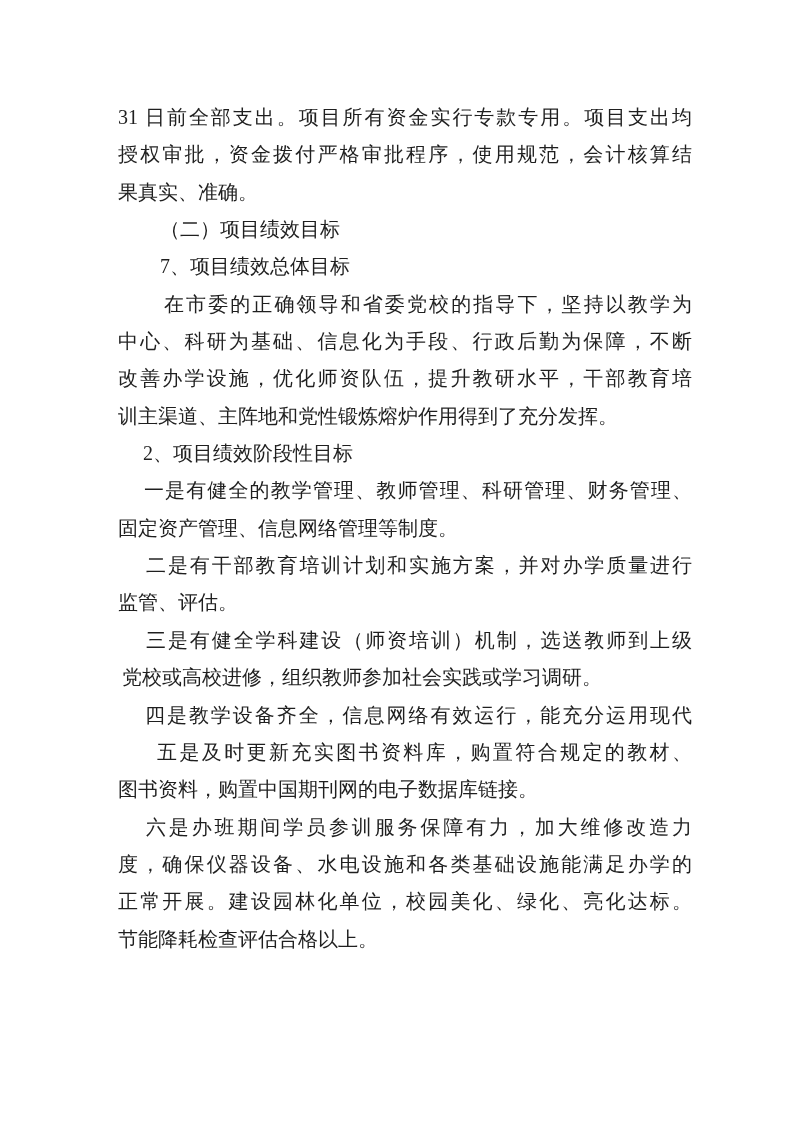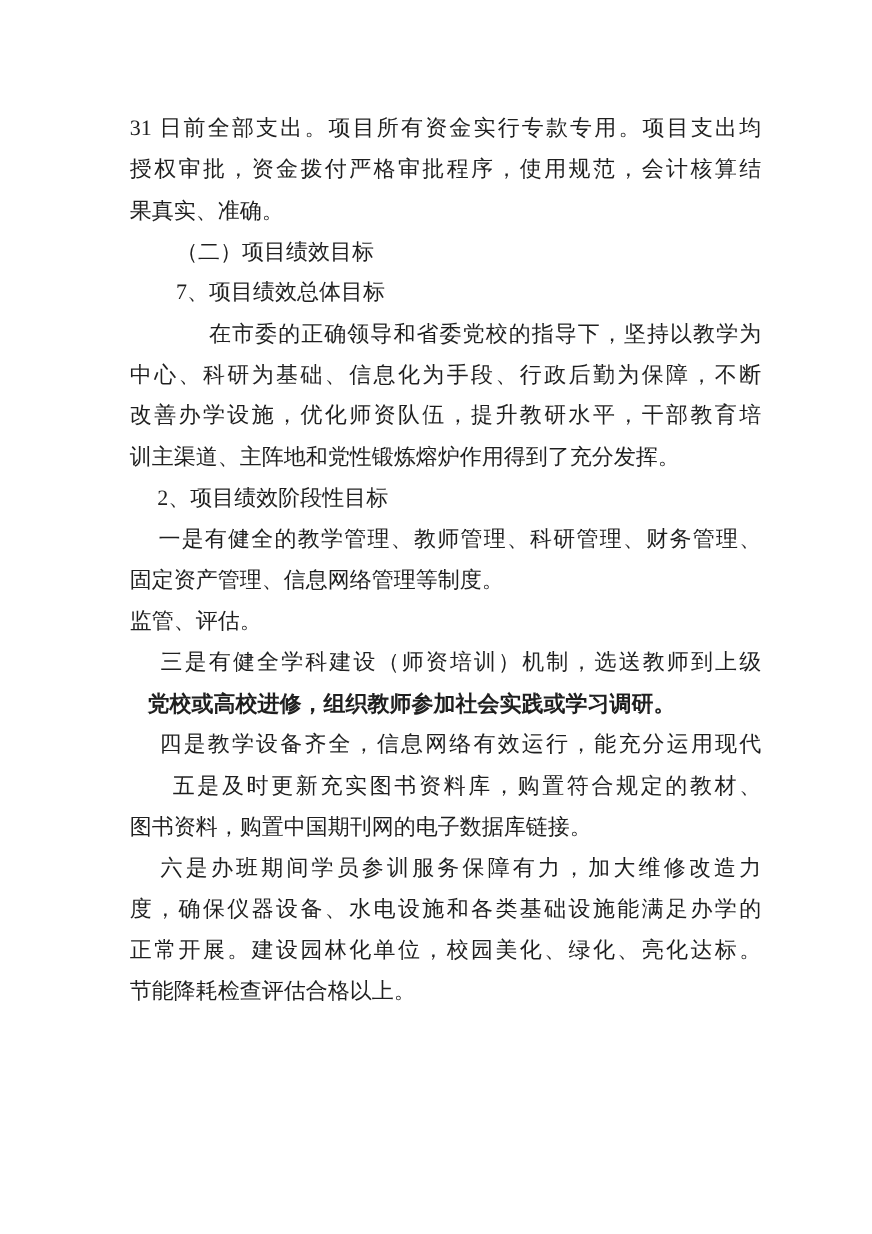--- a/index.html
+++ b/index.html
@@ -38,30 +38,31 @@
 </head>
 <body>
 
 <div class="page">
   <div class="textblock" style="color: rgb(31, 31, 31);">
       <div class="line justified" style="margin-left: 0px;">31 日前全部支出。项目所有资金实行专款专用。项目支出均</div>
       <div class="line justified" style="margin-left: 0px;">授权审批，资金拨付严格审批程序，使用规范，会计核算结</div>
       <div class="line" style="margin-left: 0px;">果真实、准确。</div>
       <div class="line" style="margin-left: 42px;">（二）项目绩效目标</div>
       <div class="line" style="margin-left: 42px;">7、项目绩效总体目标</div>
-      <div class="line justified" style="margin-left: 72px;">在市委的正确领导和省委党校的指导下，坚持以教学为</div>
+      <div class="line justified" style="margin-left: 46px;">在市委的正确领导和省委党校的指导下，坚持以教学为</div>
       <div class="line justified" style="margin-left: 0px;">中心、科研为基础、信息化为手段、行政后勤为保障，不断</div>
       <div class="line justified" style="margin-left: 0px;">改善办学设施，优化师资队伍，提升教研水平，干部教育培</div>
       <div class="line" style="margin-left: 0px;">训主渠道、主阵地和党性锻炼熔炉作用得到了充分发挥。</div>
       <div class="line" style="margin-left: 25px;">2、项目绩效阶段性目标</div>
       <div class="line justified" style="margin-left: 26px;">一是有健全的教学管理、教师管理、科研管理、财务管理、</div>
       <div class="line" style="margin-left: 0px;">固定资产管理、信息网络管理等制度。</div>
+      <div class="line justified" style="margin-left: 28px;">二是有干部教育培训计划和实施方案，并对办学质量进行</div>
       <div class="line" style="margin-left: 0px;">监管、评估。</div>
       <div class="line justified" style="margin-left: 28px;">三是有健全学科建设（师资培训）机制，选送教师到上级</div>
-      <div class="line" style="margin-left: 16px; font-weight: bold;">党校或高校进修，组织教师参加社会实践或学习调研。</div>
+      <div class="line" style="margin-left: 4px;">党校或高校进修，组织教师参加社会实践或学习调研。</div>
       <div class="line justified" style="margin-left: 27px;">四是教学设备齐全，信息网络有效运行，能充分运用现代</div>
       <div class="line justified" style="margin-left: 39px;">五是及时更新充实图书资料库，购置符合规定的教材、</div>
       <div class="line" style="margin-left: 0px;">图书资料，购置中国期刊网的电子数据库链接。</div>
       <div class="line justified" style="margin-left: 28px;">六是办班期间学员参训服务保障有力，加大维修改造力</div>
       <div class="line justified" style="margin-left: 0px;">度，确保仪器设备、水电设施和各类基础设施能满足办学的</div>
       <div class="line justified" style="margin-left: 0px;">正常开展。建设园林化单位，校园美化、绿化、亮化达标。</div>
       <div class="line" style="margin-left: 0px;">节能降耗检查评估合格以上。</div>
     </div>
 </div>
 

